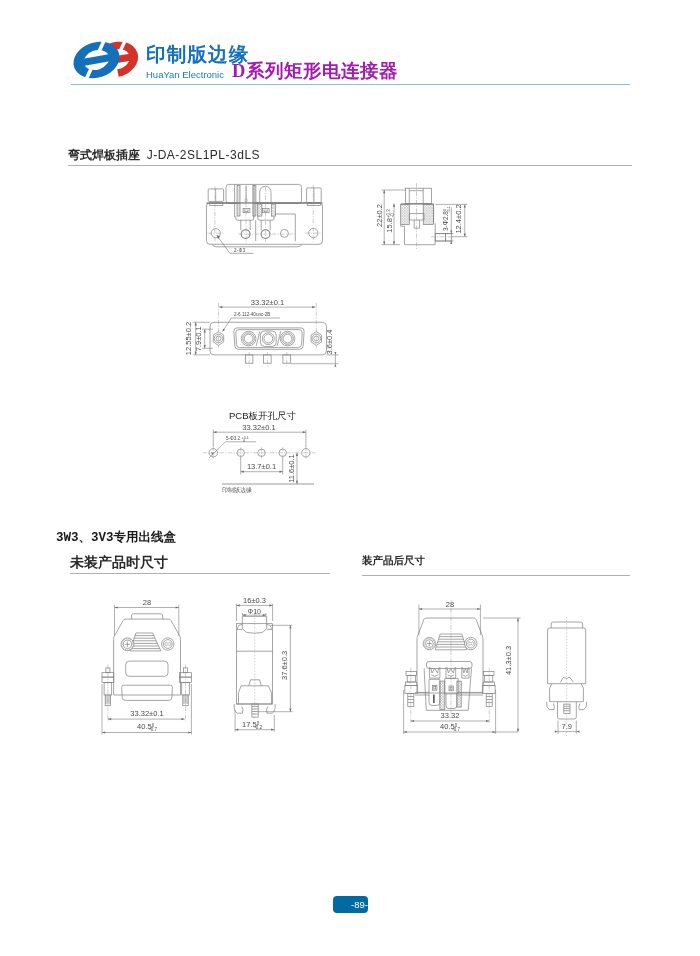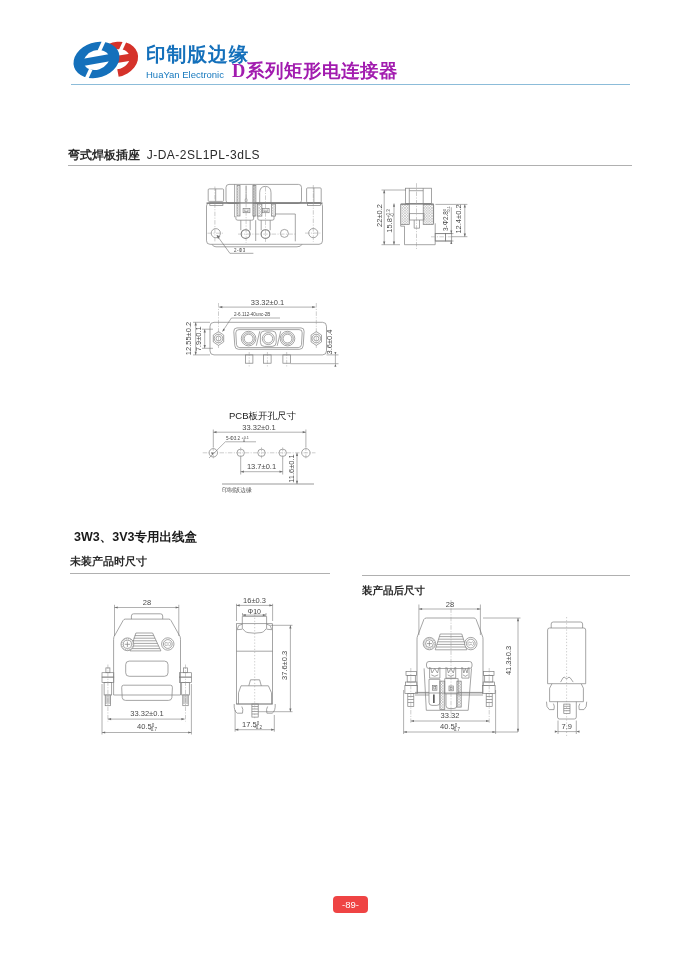--- a/index.html
+++ b/index.html
@@ -325,27 +325,27 @@
     <text x="259" y="429.8" font-size="7.5" text-anchor="middle">33.32±0.1</text>
     <text x="226" y="440.3" font-size="4.6">5-Φ3.2 <tspan font-size="3.8" dy="-1.5">+0.1</tspan><tspan font-size="3.8" dx="-6" dy="3">0</tspan></text>
     <text x="261.5" y="469" font-size="7.5" text-anchor="middle">13.7±0.1</text>
     <text x="293.5" y="468.5" font-size="7.5" transform="rotate(-90 293.5 468.5)" text-anchor="middle">11.6±0.1</text>
     <text x="222" y="491.5" font-size="6" fill="#555555">印制版边缘</text>
   </g>
 </svg>
 
 <div class="abs" style="left:229px;top:410px;font-size:9.5px;font-weight:normal;color:#1a1a1a;">PCB板开孔尺寸</div>
 
-<div class="abs" style="left:74px;top:529px;font-size:12.5px;font-weight:bold;color:#1a1a1a;">3W3、3V3专用出线盒</div>
-
-<div class="abs" style="left:70px;top:554px;font-size:11px;font-weight:bold;color:#2a2a2a;">未装产品时尺寸</div>
+<div class="abs" style="left:56px;top:529px;font-size:12.5px;font-weight:bold;color:#1a1a1a;font-family:Liberation Mono, monospace;">3W3、3V3专用出线盒</div>
+
+<div class="abs" style="left:70px;top:554px;font-size:14px;font-weight:bold;color:#2a2a2a;">未装产品时尺寸</div>
 
 <div class="abs" style="left:70px;top:573px;width:260px;height:1px;background:#b0b0b0;"></div>
 
-<div class="abs" style="left:362px;top:584px;font-size:10.5px;font-weight:bold;color:#2a2a2a;">装产品后尺寸</div>
+<div class="abs" style="left:362px;top:554px;font-size:10.5px;font-weight:bold;color:#2a2a2a;">装产品后尺寸</div>
 
 <div class="abs" style="left:362px;top:575px;width:268px;height:1px;background:#b0b0b0;"></div>
 
 <svg class="abs" style="left:85px;top:595px" width="125" height="145" viewBox="85 595 125 145">
   <g stroke="#7f7f7f" stroke-width="0.7" fill="none">
 
     <path d="M131.4,619.1 L131.4,616 Q131.4,613.8 133.6,613.8 L160.5,613.8 Q162.7,613.8 162.7,616 L162.7,619.1"></path>
 
     <path d="M125.2,619.1 L168.9,619.1 Q170.2,619.1 171,620.5 L180,636.5 Q180.5,637.6 180.5,639.6 L180.5,695 L113.6,695 L113.6,639.6 Q113.6,637.6 114.1,636.5 L123.1,620.5 Q123.9,619.1 125.2,619.1 Z"></path>
 
@@ -633,13 +633,13 @@
   </g>
   <g fill="#6f6f6f">
     <path d="M558,731.6 l-3.2,-1.1 l0,2.2 z"></path>
     <path d="M576.3,731.6 l3.2,-1.1 l0,2.2 z"></path>
   </g>
   <g font-family="Liberation Sans" fill="#4a4a4a">
     <text x="566.8" y="728.8" font-size="7.5" text-anchor="middle">7.9</text>
   </g>
 </svg>
 
-<div class="abs" style="left:333px;top:896px;width:35px;height:17px;background:#ef4444;border-radius:4px;color:#ffffff;font-size:9.5px;text-align:center;line-height:17px;">-89-</div>
+<div class="abs" style="left:333px;top:896px;width:35px;height:17px;background:#0369a1;border-radius:4px;color:#ffffff;font-size:9.5px;text-align:right;line-height:17px;">-89-</div>
 
 </body></html>

